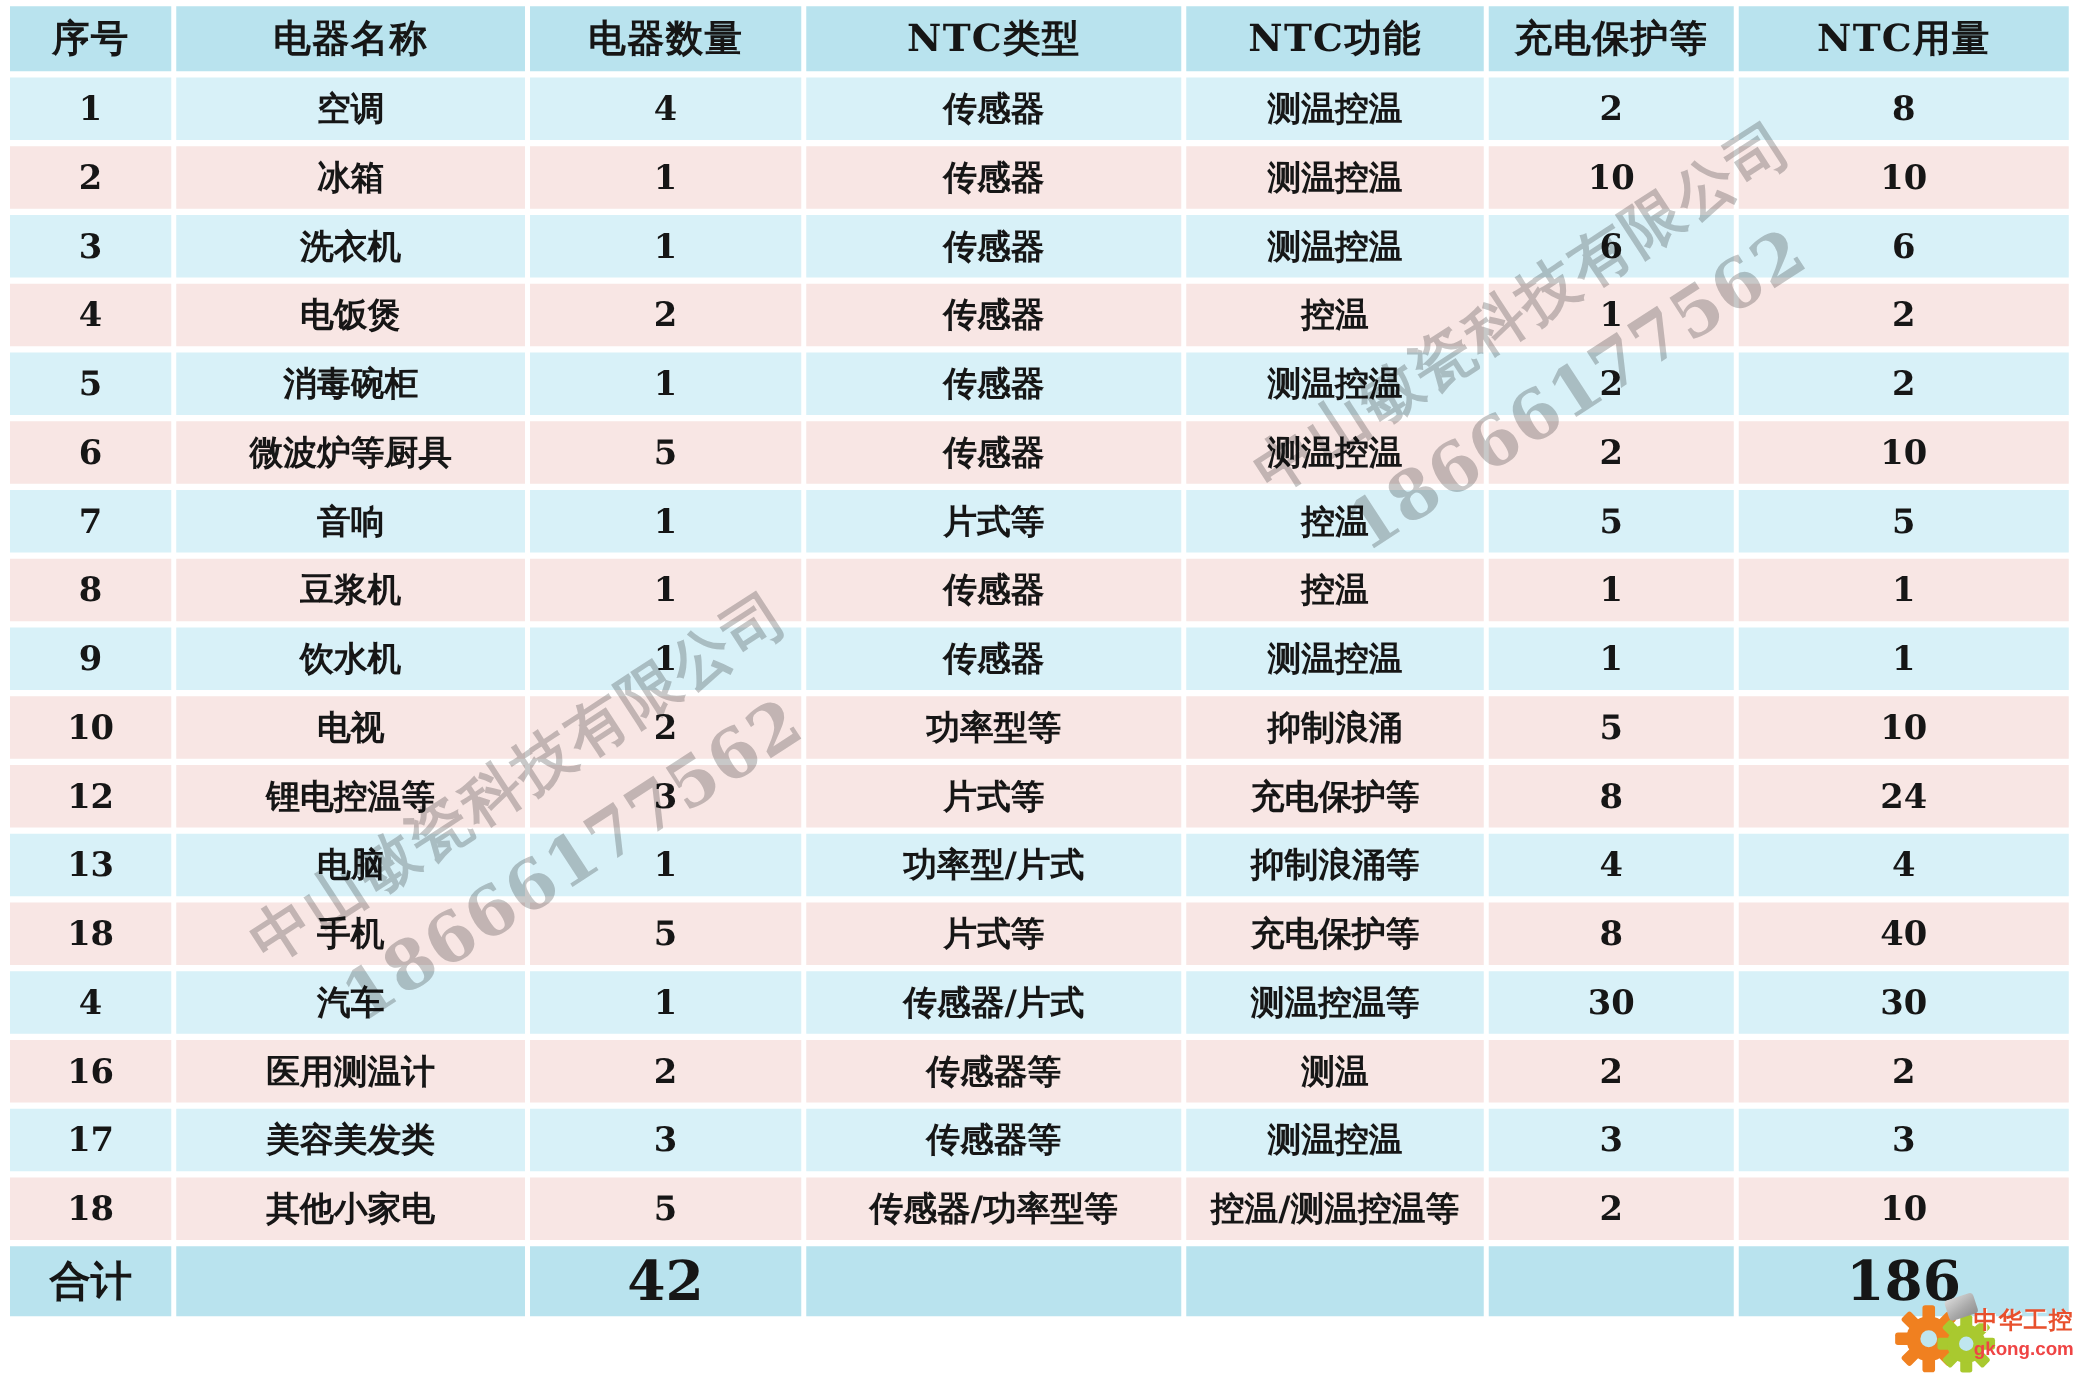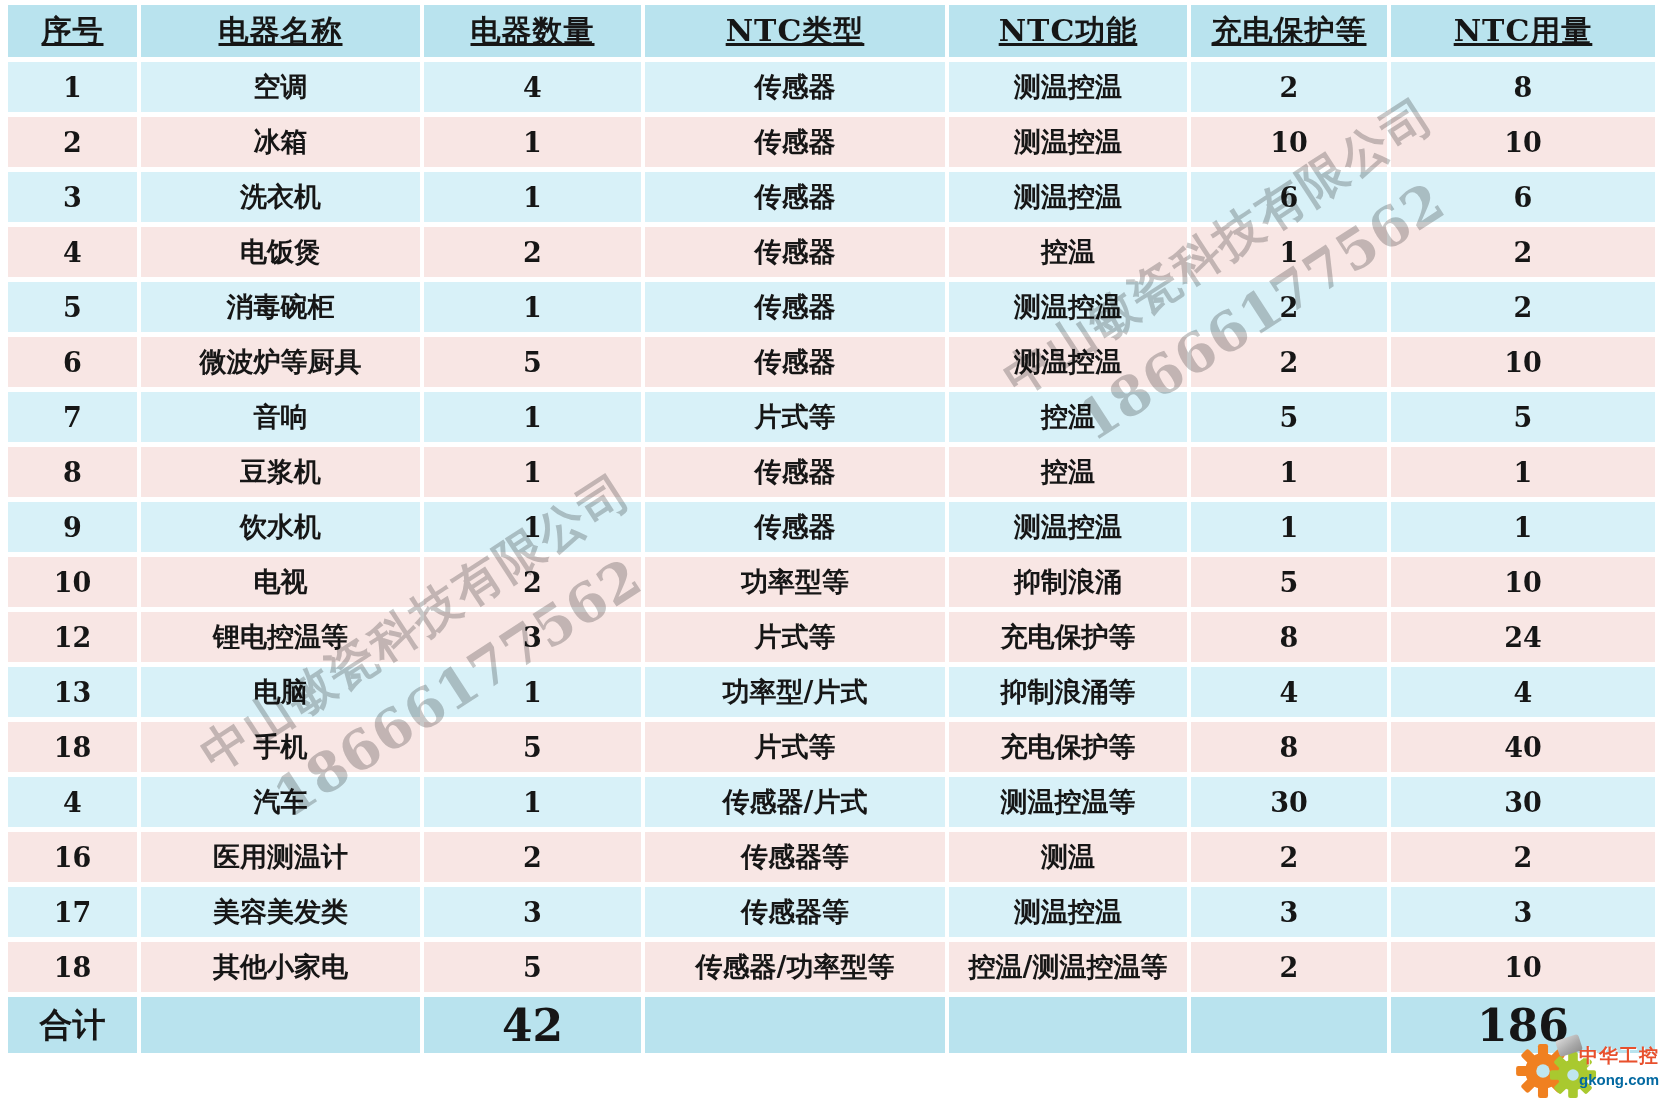--- a/index.html
+++ b/index.html
@@ -18,21 +18,20 @@
     border-collapse:separate;
     border-spacing:4px 5px;
   }
   th, td { text-align:center; vertical-align:middle; overflow:hidden; }
   thead th {
     background:#b9e3ee;
     height:50px;
     font-size:30px;
     font-weight:bold;
     letter-spacing:1px;
-    text-decoration:underline;
   }
   tbody td {
     height:48px;
     font-size:27px;
     font-weight:bold;
   }
   tr.blue td { background:#d8f1f8; }
   tr.pink td { background:#f8e6e4; }
   tr.total td { background:#b9e3ee; height:54px; }
   tr.total td.total-label { font-size:33px; font-weight:bold; }
@@ -66,21 +65,21 @@
     border-radius:3px;
     transform:rotate(-18deg);
   }
   .logo-text { position:absolute; left:74px; top:8px; width:80px; font-family:"Liberation Sans","DejaVu Sans",sans-serif; }
   .logo-cn {
     font-size:19px; font-weight:bold; color:#e8502d; letter-spacing:1px;
     white-space:nowrap;
     text-shadow:1px 1px 0 rgba(255,255,255,0.85);
   }
   .logo-url {
-    font-size:15px; font-weight:bold; color:#0369a1; margin-top:2px;
+    font-size:15px; font-weight:bold; color:#ef4444; margin-top:2px;
     white-space:nowrap;
   }
 </style>
 </head>
 <body>
 
 <div class="stage">
 
   <table class="ntc">
     <colgroup>

